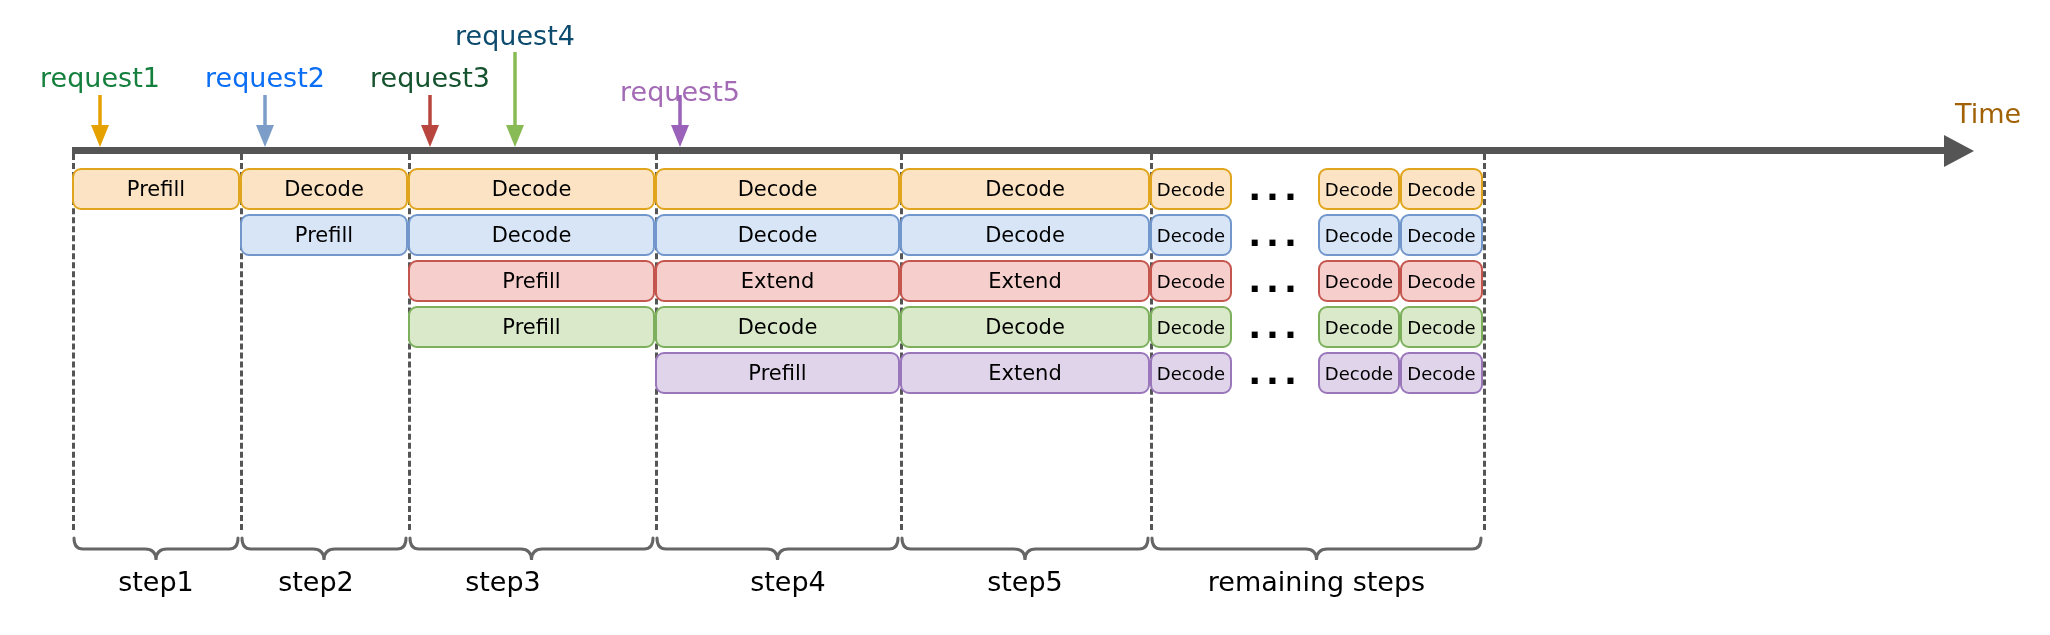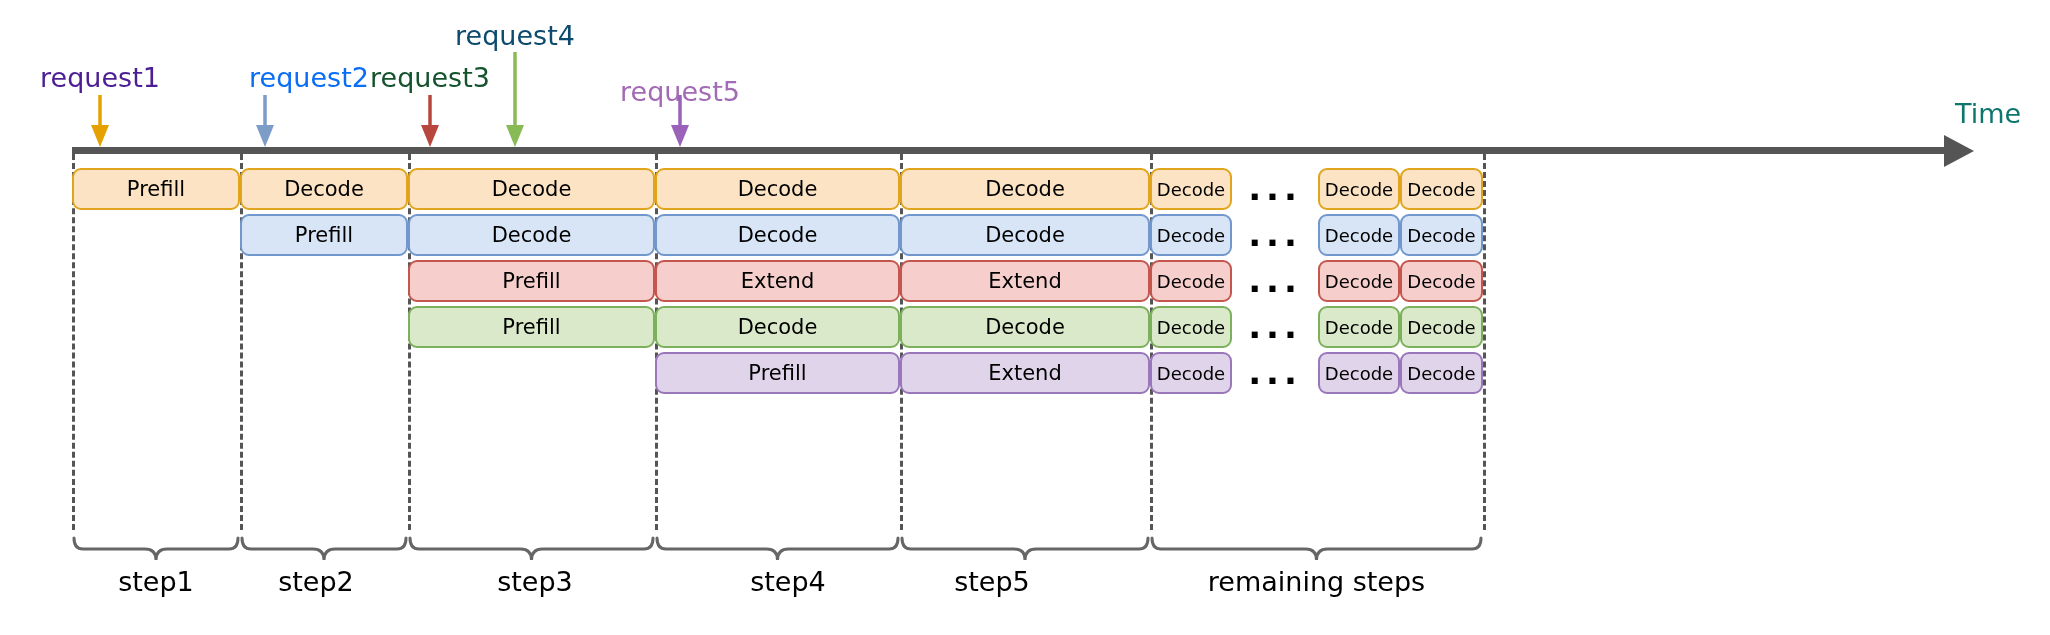--- a/index.html
+++ b/index.html
@@ -11,21 +11,21 @@
              transform:translateX(-50%);font-family:"DejaVu Sans",sans-serif;}
 
   
   .arrow-svg{position:absolute;overflow:visible;}
 
   
   #timeline{position:absolute;left:72px;top:147px;height:7px;width:1878px;background:#555555;}
   #time-head{position:absolute;left:1944px;top:135px;width:0;height:0;
              border-top:16px solid transparent;border-bottom:16px solid transparent;
              border-left:30px solid #555555;}
-  #time-label{position:absolute;left:1955px;top:98px;font-size:27px;color:#0f766e;}
+  #time-label{position:absolute;left:1955px;top:98px;font-size:27px;color:#a16207;}
 
   
   .vdash{position:absolute;width:0;border-left:3px dashed #555555;}
 
   
   .box{position:absolute;height:42px;border-radius:9px;border-width:2.5px;border-style:solid;
        box-sizing:border-box;display:flex;align-items:center;justify-content:center;
        font-size:21px;color:#000;font-family:"DejaVu Sans",sans-serif;}
   .box.narrow{font-size:18px;}
 
@@ -37,26 +37,26 @@
   .brace{position:absolute;top:536px;height:26px;}
   .step-label{position:absolute;top:566px;font-size:27px;color:#000;white-space:nowrap;
               transform:translateX(-50%);font-family:"DejaVu Sans",sans-serif;}
 </style>
 </head>
 <body>
 
 <div id="stage">
 
   <div id="requests-layer">
-      <div class="req-label" style="left: 100px; top: 62px; color: #4c1d95;">request1</div>
+      <div class="req-label" style="left: 100px; top: 62px; color: #15803d;">request1</div>
       <svg class="arrow-svg" width="30" height="52" style="left: 85px; top: 95px;">
         <line x1="15" y1="0" x2="15" y2="34" stroke="#e5a100" stroke-width="3.5"></line>
         <path d="M 6,30 L 24,30 L 15,52 Z" fill="#e5a100"></path>
       </svg>
-      <div class="req-label" style="left: 265px; top: 62px; color: rgb(10, 110, 245); margin-left: 44px;">request2</div>
+      <div class="req-label" style="left: 265px; top: 62px; color: rgb(10, 110, 245);">request2</div>
       <svg class="arrow-svg" width="30" height="52" style="left: 250px; top: 95px;">
         <line x1="15" y1="0" x2="15" y2="34" stroke="#7b9dc8" stroke-width="3.5"></line>
         <path d="M 6,30 L 24,30 L 15,52 Z" fill="#7b9dc8"></path>
       </svg>
       <div class="req-label" style="left: 430px; top: 62px; color: #14532d;">request3</div>
       <svg class="arrow-svg" width="30" height="52" style="left: 415px; top: 95px;">
         <line x1="15" y1="0" x2="15" y2="34" stroke="#b9463e" stroke-width="3.5"></line>
         <path d="M 6,30 L 24,30 L 15,52 Z" fill="#b9463e"></path>
       </svg>
       <div class="req-label" style="left: 515px; top: 20px; color: #0c4a6e;">request4</div>
@@ -130,28 +130,28 @@
         <path d="M 2,2 Q 2,13 11,13 L 73,13 Q 84,13 84,24 Q 84,13 95,13 L 157,13 Q 166,13 166,2" fill="none" stroke="#666666" stroke-width="3" stroke-linecap="round"></path>
       </svg>
       <div class="step-label" style="left: 156px;">step1</div>
       <svg class="brace" width="168" height="26" style="left: 240px;">
         <path d="M 2,2 Q 2,13 11,13 L 73,13 Q 84,13 84,24 Q 84,13 95,13 L 157,13 Q 166,13 166,2" fill="none" stroke="#666666" stroke-width="3" stroke-linecap="round"></path>
       </svg>
       <div class="step-label" style="left: 316px;">step2</div>
       <svg class="brace" width="247" height="26" style="left: 408px;">
         <path d="M 2,2 Q 2,13 11,13 L 112.5,13 Q 123.5,13 123.5,24 Q 123.5,13 134.5,13 L 236,13 Q 245,13 245,2" fill="none" stroke="#666666" stroke-width="3" stroke-linecap="round"></path>
       </svg>
-      <div class="step-label" style="left: 535px;">step3</div>
+      <div class="step-label" style="left: 503px;">step3</div>
       <svg class="brace" width="245" height="26" style="left: 655px;">
         <path d="M 2,2 Q 2,13 11,13 L 111.5,13 Q 122.5,13 122.5,24 Q 122.5,13 133.5,13 L 234,13 Q 243,13 243,2" fill="none" stroke="#666666" stroke-width="3" stroke-linecap="round"></path>
       </svg>
       <div class="step-label" style="left: 788px;">step4</div>
       <svg class="brace" width="250" height="26" style="left: 900px;">
         <path d="M 2,2 Q 2,13 11,13 L 114,13 Q 125,13 125,24 Q 125,13 136,13 L 239,13 Q 248,13 248,2" fill="none" stroke="#666666" stroke-width="3" stroke-linecap="round"></path>
       </svg>
-      <div class="step-label" style="left: 992px;">step5</div>
+      <div class="step-label" style="left: 1025px;">step5</div>
       <svg class="brace" width="333" height="26" style="left: 1150px;">
         <path d="M 2,2 Q 2,13 11,13 L 155.5,13 Q 166.5,13 166.5,24 Q 166.5,13 177.5,13 L 322,13 Q 331,13 331,2" fill="none" stroke="#666666" stroke-width="3" stroke-linecap="round"></path>
       </svg>
       <div class="step-label" style="left: 1316.5px;">remaining  steps</div>
     </div>
 
 </div>
 
 </body></html>

